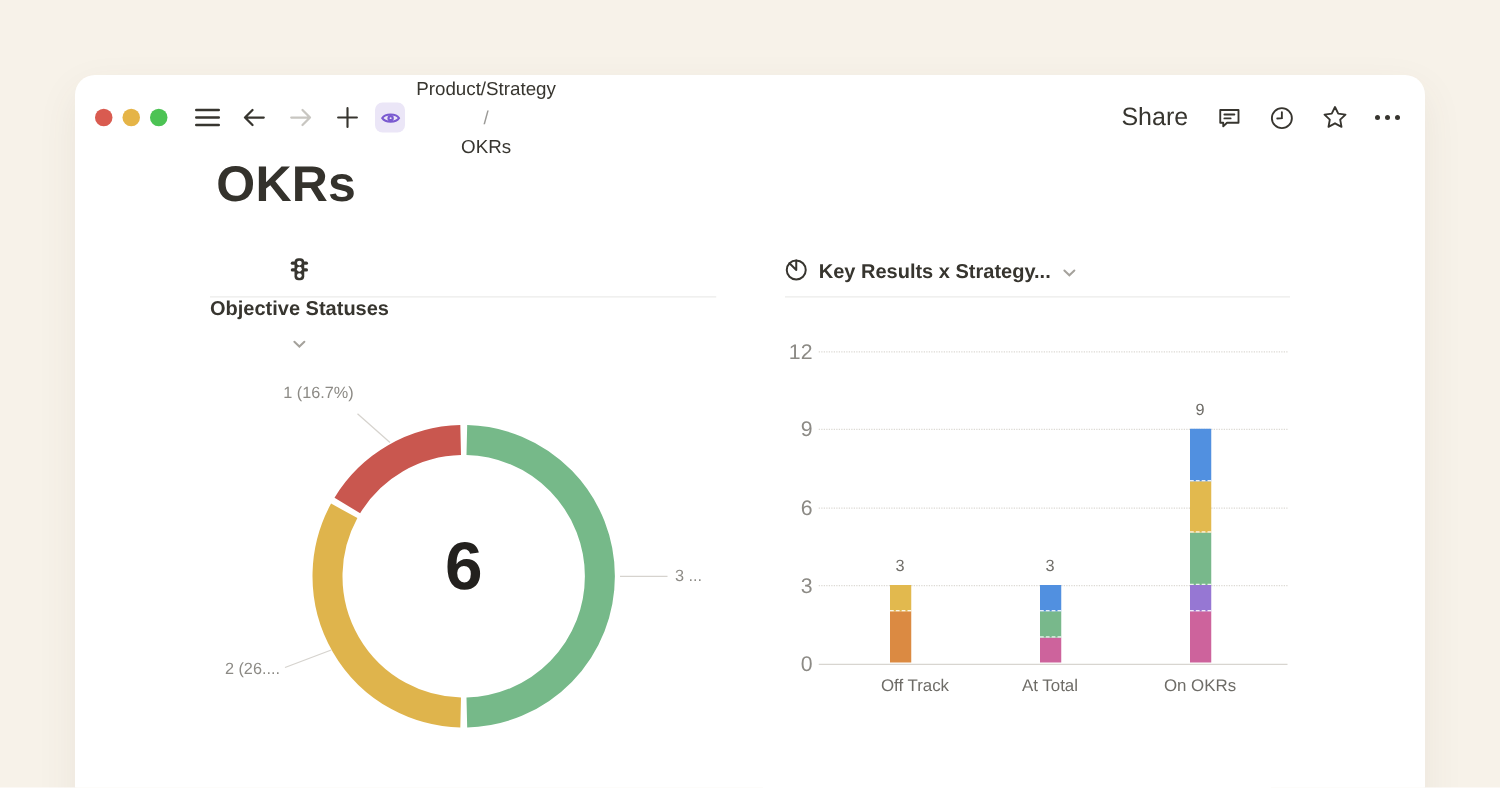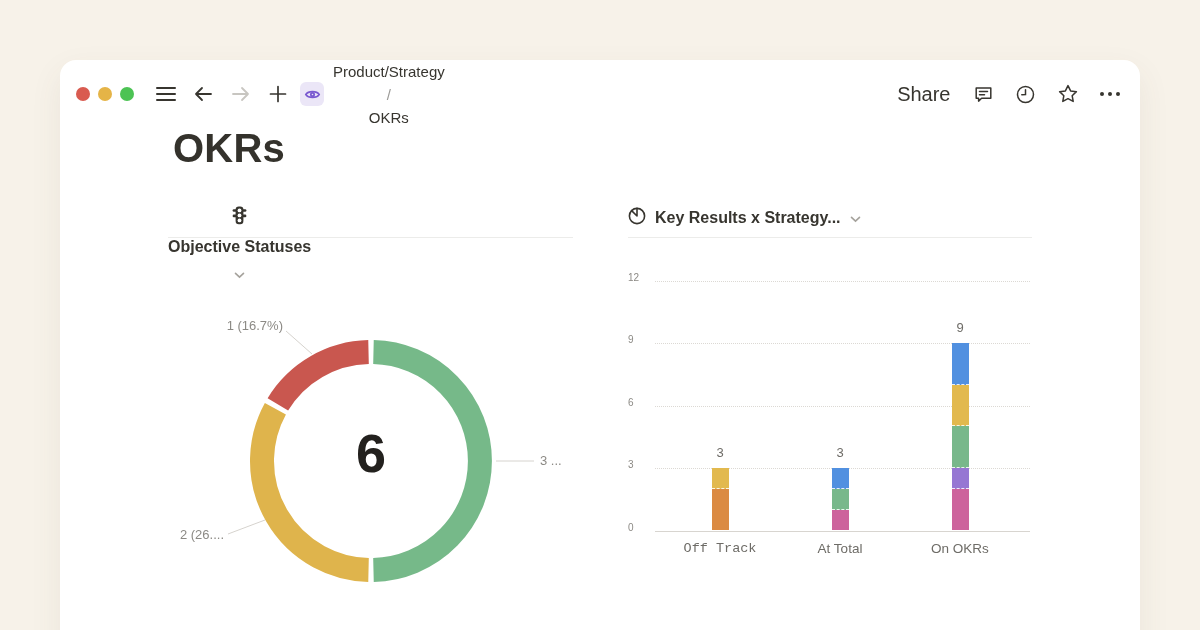--- a/index.html
+++ b/index.html
@@ -44,21 +44,21 @@
   .panel{position:absolute;top:178px;height:410px;}
   .panel-left{left:108px;width:405px;}
   .panel-right{left:568px;width:404px;}
   .donut-svg{position:absolute;left:0;top:0;}
   .callout{position:absolute;font-size:13px;color:#8c8a85;white-space:nowrap;}
   .donut-center-value{position:absolute;left:103px;top:184px;width:200px;text-align:center;font-size:54px;font-weight:600;color:#23211e;}
   .donut-center-label{position:absolute;left:103px;top:250px;width:200px;text-align:center;font-size:14px;color:#8c8a85;}
   
   .gridline{position:absolute;height:0;border-top:1.5px dotted #dcd9d4;}
   .axis-line{position:absolute;height:1px;background:#d8d5d0;}
-  .tick-label{position:absolute;left:0;width:22px;text-align:left;font-size:10px;color:#8c8a85;}
+  .tick-label{position:absolute;left:0;width:22px;text-align:right;font-size:17px;color:#8c8a85;}
   .bar-seg{position:absolute;box-sizing:border-box;cursor:pointer;}
   .bar-value{position:absolute;width:40px;text-align:center;font-size:13px;color:#6e6c67;}
   .bar-cat{position:absolute;width:100px;text-align:center;font-size:13.5px;color:#6e6c67;}
 </style>
 </head>
 <body>
 
 <div class="window">
 
   <div class="toolbar">
@@ -167,42 +167,42 @@
 
   <div class="panel panel-left">
     <svg class="donut-svg" width="405" height="410" viewBox="0 0 405 410">
       <line x1="118" y1="93" x2="144" y2="116" stroke="#d6d3ce" stroke-width="1"></line>
       <line x1="60" y1="296" x2="97" y2="282" stroke="#d6d3ce" stroke-width="1"></line>
       <line x1="328" y1="223" x2="366" y2="223" stroke="#d6d3ce" stroke-width="1"></line>
     <path d="M 205.47 114.03 A 109 109 0 0 1 205.47 331.97" stroke="#76b989" stroke-width="24" fill="none"></path>
         <path d="M 200.53 331.97 A 109 109 0 0 1 107.39 170.66" stroke="#dfb44c" stroke-width="24" fill="none"></path>
         <path d="M 109.86 166.37 A 109 109 0 0 1 200.53 114.03" stroke="#c9574f" stroke-width="24" fill="none"></path>
       </svg>
-    <div class="callout" style="left:15px;top:80px;width:100px;text-align:right;">1 (16.7%)</div>
+    <div class="callout" style="left:15px;top:68px;width:100px;text-align:right;">1 (16.7%)</div>
     <div class="callout" style="left:-3px;top:289px;width:59px;text-align:right;">2 (26....</div>
     <div class="callout" style="left:372px;top:215px;">3 ...</div>
     <div class="donut-center-value">6</div>
   </div>
 
   <div class="panel panel-right">
     <div style="position:absolute;left:0;top:0;width:404px;height:410px;">
         <div class="tick-label" style="top: 283.5px;">0</div>
         <div class="gridline" style="left: 27px; width: 375px; top: 230px;"></div>
         <div class="tick-label" style="top: 221px;">3</div>
         <div class="gridline" style="left: 27px; width: 375px; top: 167.5px;"></div>
         <div class="tick-label" style="top: 158.5px;">6</div>
         <div class="gridline" style="left: 27px; width: 375px; top: 105px;"></div>
         <div class="tick-label" style="top: 96px;">9</div>
         <div class="gridline" style="left: 27px; width: 375px; top: 42.5px;"></div>
         <div class="tick-label" style="top: 33.5px;">12</div>
         <div class="axis-line" style="left: 27px; width: 375px; top: 292.5px;"></div>
         <div class="bar-seg" style="left: 83.5px; width: 17px; top: 250.833px; height: 41.6667px; background: rgb(219, 138, 66);"></div>
         <div class="bar-seg" style="left: 83.5px; width: 17px; top: 230px; height: 20.8333px; background: rgb(226, 185, 78); border-bottom: 1px dashed rgba(255, 255, 255, 0.85);"></div>
         <div class="bar-value" style="left: 72px; top: 207px;">3</div>
-        <div class="bar-cat" style="left: 42px; top: 302.5px; font-family: Liberation Mono, monospace;">Off Track</div>
+        <div class="bar-cat" style="left: 54px; top: 302.5px;">Off Track</div>
         <div class="bar-seg" style="left: 203.5px; width: 17px; top: 271.667px; height: 20.8333px; background: rgb(205, 99, 156);"></div>
         <div class="bar-seg" style="left: 203.5px; width: 17px; top: 250.833px; height: 20.8333px; background: rgb(120, 184, 139); border-bottom: 1px dashed rgba(255, 255, 255, 0.85);"></div>
         <div class="bar-seg" style="left: 203.5px; width: 17px; top: 230px; height: 20.8333px; background: rgb(81, 144, 224); border-bottom: 1px dashed rgba(255, 255, 255, 0.85);"></div>
         <div class="bar-value" style="left: 192px; top: 207px;">3</div>
         <div class="bar-cat" style="left: 162px; top: 302.5px;">At Total</div>
         <div class="bar-seg" style="left: 323.5px; width: 17px; top: 250.833px; height: 41.6667px; background: rgb(205, 99, 156);"></div>
         <div class="bar-seg" style="left: 323.5px; width: 17px; top: 230px; height: 20.8333px; background: rgb(150, 119, 211); border-bottom: 1px dashed rgba(255, 255, 255, 0.85);"></div>
         <div class="bar-seg" style="left: 323.5px; width: 17px; top: 188.333px; height: 41.6667px; background: rgb(120, 184, 139); border-bottom: 1px dashed rgba(255, 255, 255, 0.85);"></div>
         <div class="bar-seg" style="left: 323.5px; width: 17px; top: 146.667px; height: 41.6667px; background: rgb(226, 185, 78); border-bottom: 1px dashed rgba(255, 255, 255, 0.85);"></div>
         <div class="bar-seg" style="left: 323.5px; width: 17px; top: 105px; height: 41.6667px; background: rgb(81, 144, 224); border-bottom: 1px dashed rgba(255, 255, 255, 0.85);"></div>

